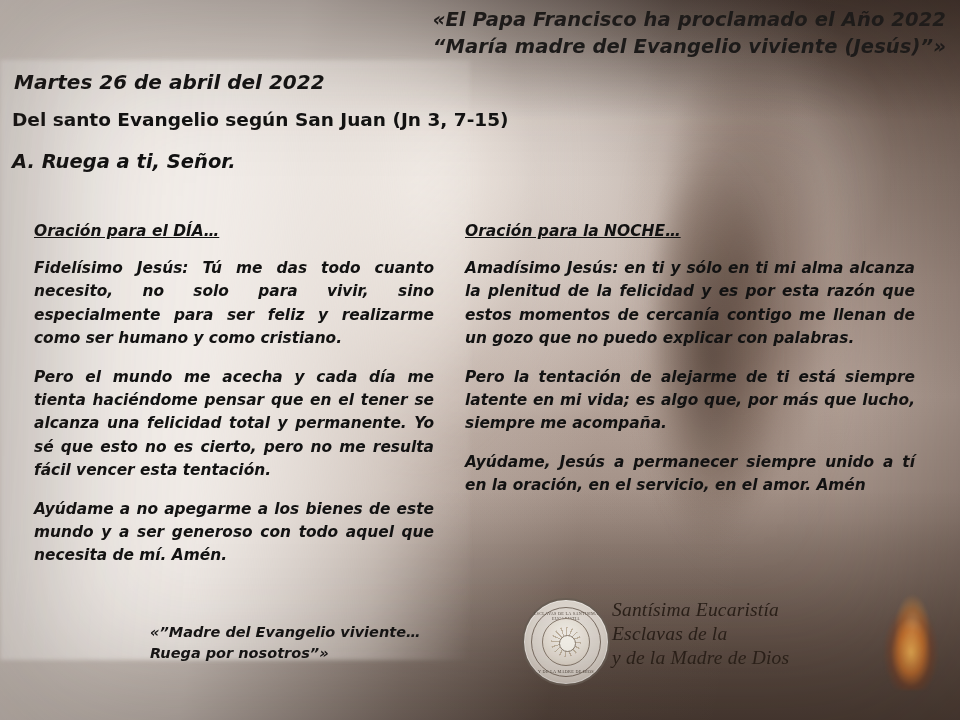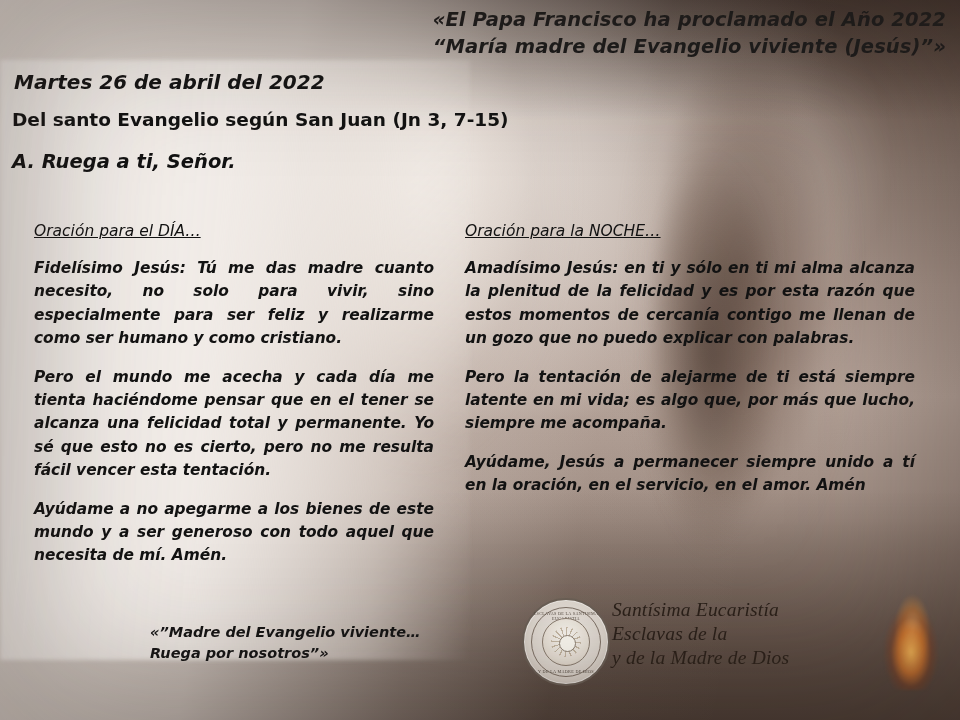--- a/index.html
+++ b/index.html
@@ -141,21 +141,21 @@
     position: absolute;
     top: 222px;
     font-family: "DejaVu Sans", sans-serif;
     color: #121212;
   }
   .col-day { left: 34px; width: 400px; }
   .col-night { left: 465px; width: 450px; }
 
   .col-title {
     font-size: 15.5px;
-    font-weight: normal;
+    font-weight: bold;
     font-style: italic;
     text-decoration: underline;
     margin-bottom: 17px;
   }
   .para {
     font-size: 15.4px;
     line-height: 1.52;
     text-align: justify;
     margin: 0 0 15px 0;
     font-style: italic;
@@ -303,21 +303,21 @@
     <div class="line2">“María madre del Evangelio viviente (Jesús)”»</div>
   </div>
 
   <div class="date">Martes 26 de abril del 2022</div>
   <div class="gospel-ref">Del santo Evangelio según San Juan (Jn 3, 7-15)</div>
   <div class="response">A. Ruega a ti, Señor.</div>
 
   <div class="col col-day">
     <div class="col-title">Oración para el DÍA…</div>
     <p class="para">
-      <b>Fidelísimo Jesús:</b><span> Tú me das madre cuanto necesito, no solo para vivir, sino especialmente para ser feliz y realizarme como ser humano y como cristiano.</span>
+      <b>Fidelísimo Jesús:</b><span> Tú me das todo cuanto necesito, no solo para vivir, sino especialmente para ser feliz y realizarme como ser humano y como cristiano.</span>
     </p>
     <p class="para">
       <span>Pero el mundo me acecha y cada día me tienta haciéndome pensar que en el tener se alcanza una felicidad total y permanente. Yo sé que esto no es cierto, pero no me resulta fácil vencer esta tentación.</span>
     </p>
     <p class="para">
       <span>Ayúdame a no apegarme a los bienes de este mundo y a ser generoso con todo aquel que necesita de mí. </span><b>Amén</b><span>.</span>
     </p>
   </div>
 
   <div class="col col-night">

